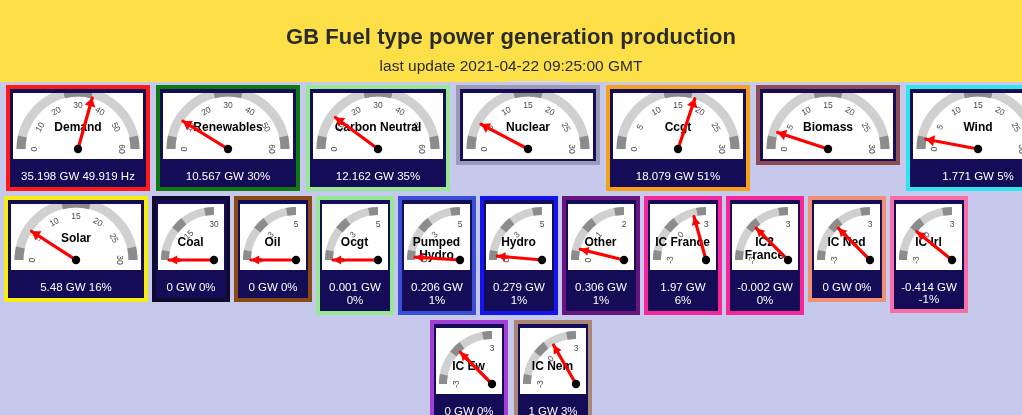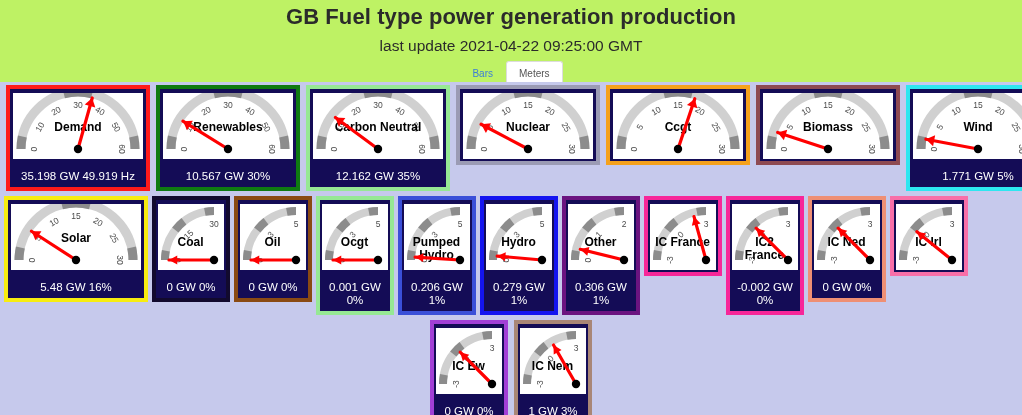--- a/index.html
+++ b/index.html
@@ -5,21 +5,21 @@
   html,body{margin:0;padding:0;}
   body{
     width:1022px;height:415px;overflow:hidden;
     background:#ffffff;
     font-family:"Liberation Sans", sans-serif;
     color:#222;
   }
   .page{position:relative;width:1022px;height:415px;}
 
   
-  .header{background:#bef264;padding-top:0;text-align:center;}
+  .header{background:#fde047;padding-top:20px;text-align:center;}
   .title{
     font-size:22px;font-weight:700;color:#2b2b2b;
     letter-spacing:.1px;line-height:26px;margin:0;padding-top:4px;
   }
   .subtitle{
     font-size:15.5px;font-weight:400;color:#2b2b2b;
     line-height:20px;margin:0;padding-top:6px;
   }
 
   
@@ -193,20 +193,21 @@
               <text x="64.99999999999999" y="15" text-anchor="middle" class="tick" transform="rotate(360 64.99999999999999 12)">15</text>
               <text x="87" y="20.8948822334847" text-anchor="middle" class="tick" transform="rotate(390 87 17.8948822334847)">20</text>
               <text x="103.10511776651529" y="36.99999999999998" text-anchor="middle" class="tick" transform="rotate(420 103.10511776651529 33.99999999999998)">25</text>
               <text x="109" y="58.999999999999986" text-anchor="middle" class="tick" transform="rotate(450 109 55.999999999999986)">30</text>
               <text x="65" y="38" text-anchor="middle" class="lbl">Ccgt</text>
               <line x1="65" y1="56" x2="81.7943372706701" y2="5.731220070117267" stroke="#ff0000" stroke-width="3.2" stroke-linecap="round"></line>
               <polygon points="81.7943372706701,5.731220070117267 73.95154571809775,11.899321668971965 84.35456625290793,15.374875198200343" fill="#ff0000"></polygon>
               <circle cx="65" cy="56" r="4.2" fill="#000"></circle>
             </svg>
           </div>
+          <div class="readout">18.079 GW 51%</div>
         </div>
         <div class="card" style="width: 144px; border: 4px solid rgb(142, 74, 82);">
           <div class="gauge-box">
             <svg width="130" height="66" viewBox="0 0 130 66">
               <path d="M 8 56.00000000000001 A 57 57 0 0 1 122 55.999999999999986" stroke="#d0d0d0" stroke-width="9" fill="none" stroke-linecap="butt"></path>
               <path d="M 8 56.00000000000001 A 57 57 0 0 1 9.372744569491388 43.56583524039711" stroke="#8c8c8c" stroke-width="9" fill="none"></path>
               <path d="M 50.82467643160325 0.7907598156680322 A 57 57 0 0 1 79.17532356839668 0.790759815668018" stroke="#8c8c8c" stroke-width="9" fill="none"></path>
               <path d="M 120.6272554305086 43.56583524039708 A 57 57 0 0 1 122 55.999999999999986" stroke="#8c8c8c" stroke-width="9" fill="none"></path>
               <text x="21" y="59.00000000000001" text-anchor="middle" class="tick" transform="rotate(270 21 56.00000000000001)">0</text>
               <text x="26.8948822334847" y="37" text-anchor="middle" class="tick" transform="rotate(300 26.8948822334847 34)">5</text>
@@ -386,20 +387,21 @@
               <path d="M 46.81831558529945 7.867924714294261 A 49 49 0 0 1 55.99999999999999 7" stroke="#8c8c8c" stroke-width="8" fill="none"></path>
               <text x="20" y="59.00000000000001" text-anchor="middle" class="tick" transform="rotate(270 20 56.00000000000001)">-3</text>
               <text x="30.544155877284282" y="33.54415587728429" text-anchor="middle" class="tick" transform="rotate(315 30.544155877284282 30.54415587728429)">0</text>
               <text x="55.99999999999999" y="23" text-anchor="middle" class="tick" transform="rotate(360 55.99999999999999 20)">3</text>
               <text x="32.480000000000004" y="42" text-anchor="middle" class="lbl">IC France</text>
               <line x1="56" y1="56" x2="44.01211933013974" y2="12.626151692002352" stroke="#ff0000" stroke-width="3.2" stroke-linecap="round"></line>
               <polygon points="44.01211933013974,12.626151692002352 41.870549158670045,21.804114005886028 50.56298779543694,19.401654432373142" fill="#ff0000"></polygon>
               <circle cx="56" cy="56" r="4.2" fill="#000"></circle>
             </svg>
           </div>
+          <div class="readout">1.97 GW 6%</div>
         </div>
         <div class="card" style="width: 78px; border: 4px solid rgb(247, 38, 153);">
           <div class="gauge-box">
             <svg width="66" height="66" viewBox="0 0 66 66">
               <path d="M 7 56.00000000000001 A 49 49 0 0 1 55.99999999999999 7" stroke="#d0d0d0" stroke-width="8" fill="none" stroke-linecap="butt"></path>
               <path d="M 7 56.00000000000001 A 49 49 0 0 1 7.867924714294261 46.81831558529949" stroke="#8c8c8c" stroke-width="8" fill="none"></path>
               <path d="M 17.282404393591193 25.96755437100413 A 49 49 0 0 1 25.96755437100415 17.28240439359117" stroke="#8c8c8c" stroke-width="8" fill="none"></path>
               <path d="M 46.81831558529945 7.867924714294261 A 49 49 0 0 1 55.99999999999999 7" stroke="#8c8c8c" stroke-width="8" fill="none"></path>
               <text x="20" y="59.00000000000001" text-anchor="middle" class="tick" transform="rotate(270 20 56.00000000000001)">-3</text>
               <text x="30.544155877284282" y="33.54415587728429" text-anchor="middle" class="tick" transform="rotate(315 30.544155877284282 30.54415587728429)">0</text>
@@ -440,20 +442,21 @@
               <path d="M 46.81831558529945 7.867924714294261 A 49 49 0 0 1 55.99999999999999 7" stroke="#8c8c8c" stroke-width="8" fill="none"></path>
               <text x="20" y="59.00000000000001" text-anchor="middle" class="tick" transform="rotate(270 20 56.00000000000001)">-3</text>
               <text x="30.544155877284282" y="33.54415587728429" text-anchor="middle" class="tick" transform="rotate(315 30.544155877284282 30.54415587728429)">0</text>
               <text x="55.99999999999999" y="23" text-anchor="middle" class="tick" transform="rotate(360 55.99999999999999 20)">3</text>
               <text x="32.480000000000004" y="42" text-anchor="middle" class="lbl">IC Irl</text>
               <line x1="56" y1="56" x2="20.92487077743222" y2="27.80894982409893" stroke="#ff0000" stroke-width="3.2" stroke-linecap="round"></line>
               <polygon points="20.92487077743222,27.80894982409893 24.550567906405494,36.50812423109598 30.200261980584564,29.478810016714377" fill="#ff0000"></polygon>
               <circle cx="56" cy="56" r="4.2" fill="#000"></circle>
             </svg>
           </div>
+          <div class="readout two-line">-0.414 GW -1%</div>
         </div>
       </div>
     <div class="row row3">
         <div class="card" style="width: 78px; border: 4px solid rgb(162, 63, 214);">
           <div class="gauge-box">
             <svg width="66" height="66" viewBox="0 0 66 66">
               <path d="M 7 56.00000000000001 A 49 49 0 0 1 55.99999999999999 7" stroke="#d0d0d0" stroke-width="8" fill="none" stroke-linecap="butt"></path>
               <path d="M 7 56.00000000000001 A 49 49 0 0 1 7.867924714294261 46.81831558529949" stroke="#8c8c8c" stroke-width="8" fill="none"></path>
               <path d="M 17.282404393591193 25.96755437100413 A 49 49 0 0 1 25.96755437100415 17.28240439359117" stroke="#8c8c8c" stroke-width="8" fill="none"></path>
               <path d="M 46.81831558529945 7.867924714294261 A 49 49 0 0 1 55.99999999999999 7" stroke="#8c8c8c" stroke-width="8" fill="none"></path>

